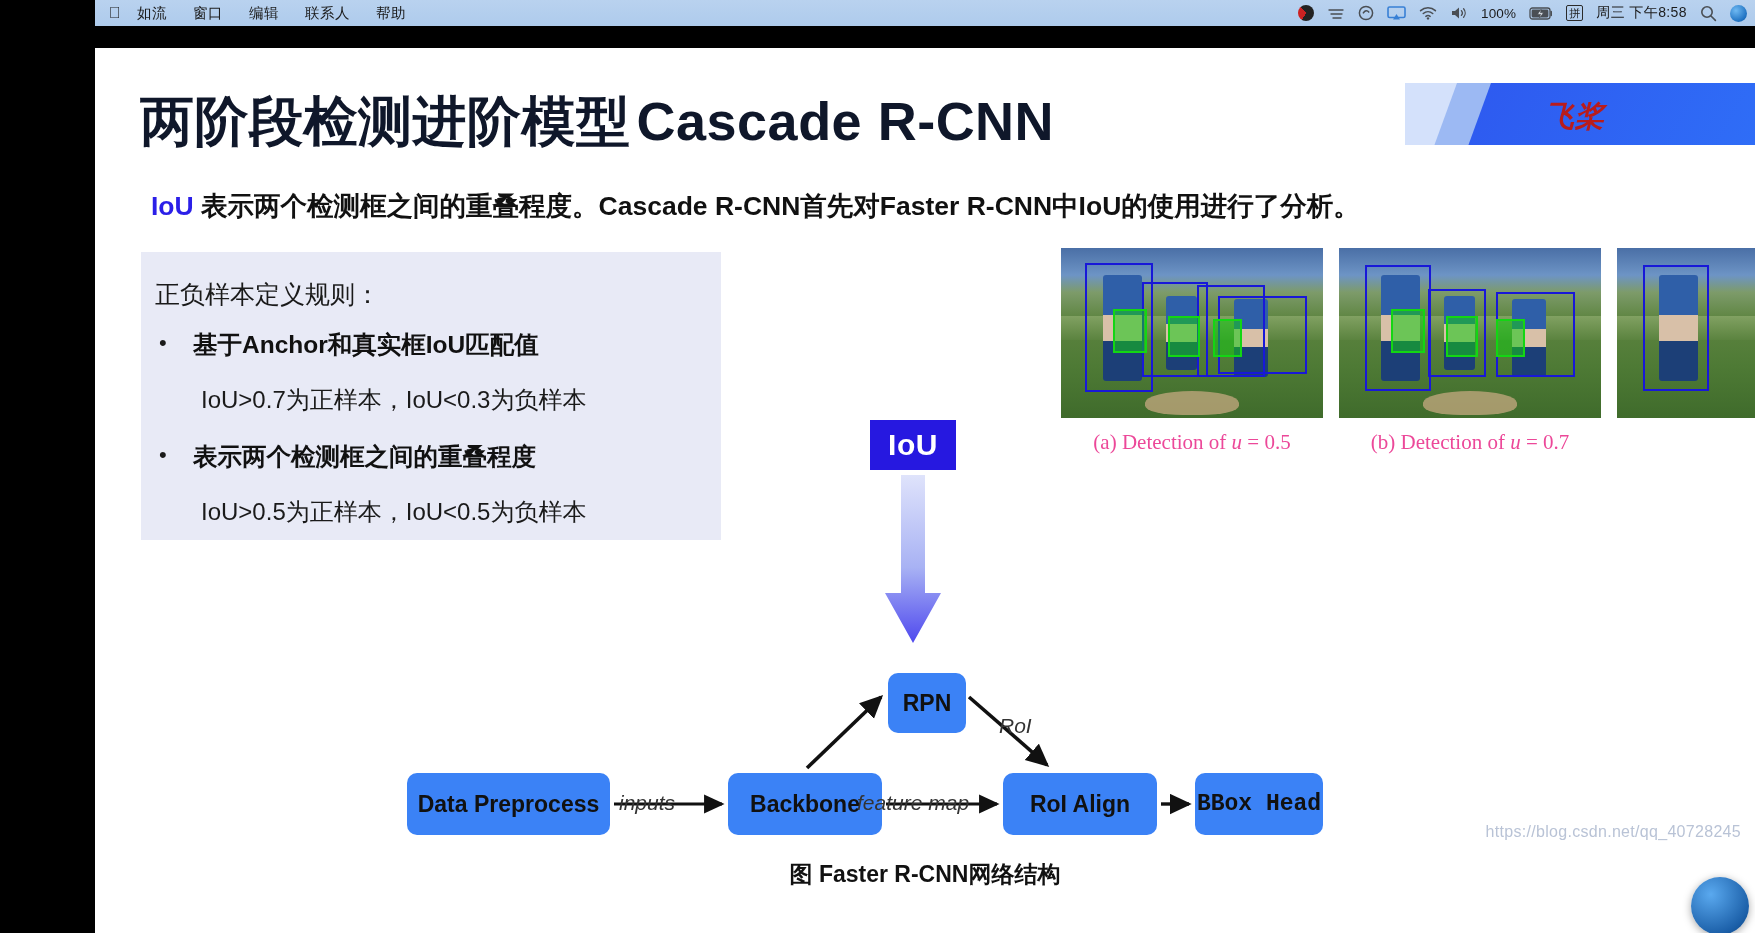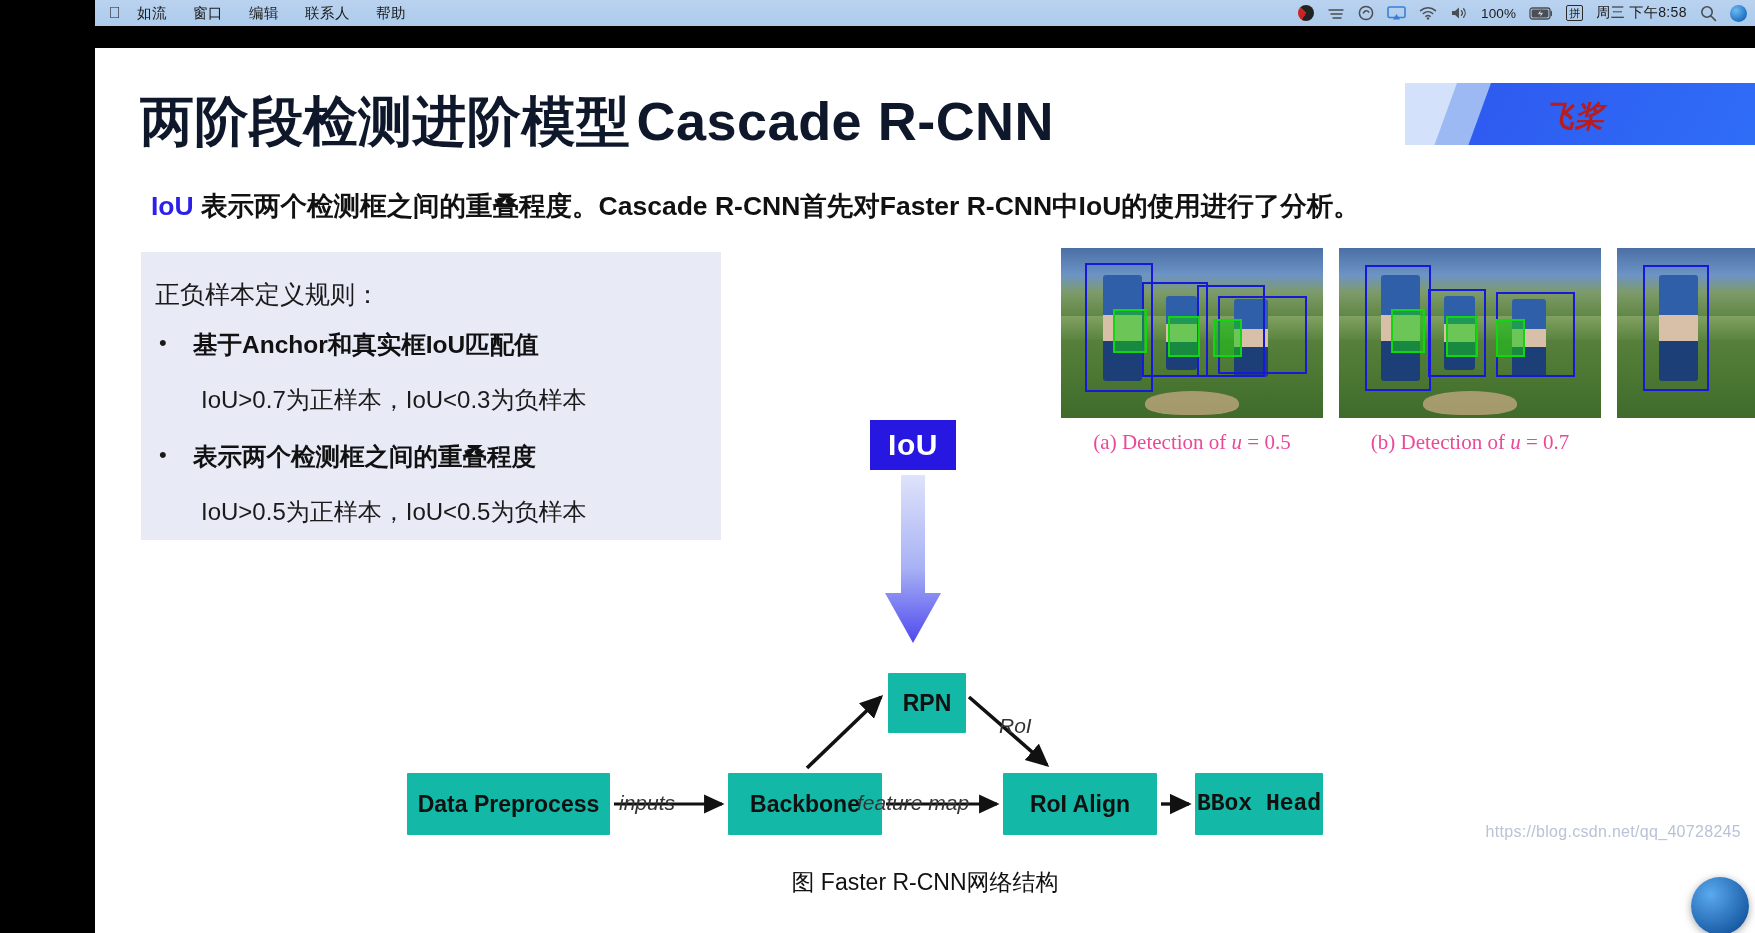--- a/index.html
+++ b/index.html
@@ -150,38 +150,38 @@
   .det-cap {
     position: absolute; top: 182px; width: 262px; text-align: center;
     font-family: "Liberation Serif", "DejaVu Serif", serif;
     font-size: 21px; color: #ec4899;
   }
   .det-cap .ital { font-style: italic; }
 
   
   .flow { position: absolute; left: 0; top: 565px; width: 1660px; height: 320px; }
   .node {
-    position: absolute; background: #14b8a6; border-radius: 1px;
+    position: absolute; background: #3b82f6; border-radius: 10px;
     display: flex; align-items: center; justify-content: center;
     font-size: 23px; font-weight: 700; color: #111; white-space: nowrap;
   }
   .n-pre   { left: 312px; top: 160px; width: 203px; height: 62px; }
   .n-back  { left: 633px; top: 160px; width: 154px; height: 62px; }
   .n-roi   { left: 908px; top: 160px; width: 154px; height: 62px; }
   .n-bbox  { left: 1100px; top: 160px; width: 128px; height: 62px; font-family: Liberation Mono, monospace; }
   .n-rpn   { left: 793px; top: 60px;  width: 78px;  height: 60px; }
   .edge-label {
     position: absolute; font-size: 21px; font-style: italic; color: #333; white-space: nowrap;
   }
   .el-inputs { left: 524px; top: 178px; }
   .el-fmap   { left: 762px; top: 178px; }
   .el-roi    { left: 904px; top: 101px; }
   .flow-cap {
-    position: absolute; left: 0; top: 254px; width: 1660px; text-align: center;
-    font-size: 23px; font-weight: 400; color: #111;
+    position: absolute; left: 0; top: 246px; width: 1660px; text-align: center;
+    font-size: 23px; font-weight: 700; color: #111;
   }
   .flow svg.conn { position: absolute; left: 0; top: 0; width: 1660px; height: 320px; pointer-events: none; }
 
   
   .watermark {
     position: absolute; right: 14px; bottom: 92px;
     font-size: 16px; color: #b9c3d6; letter-spacing: .3px;
   }
   
   .fab {

